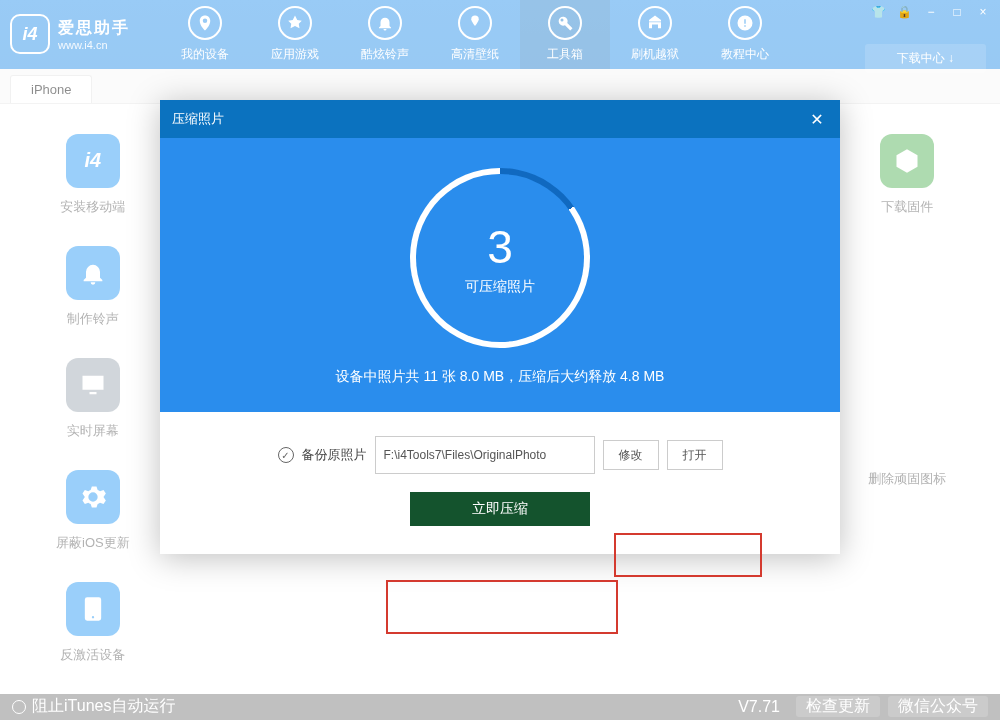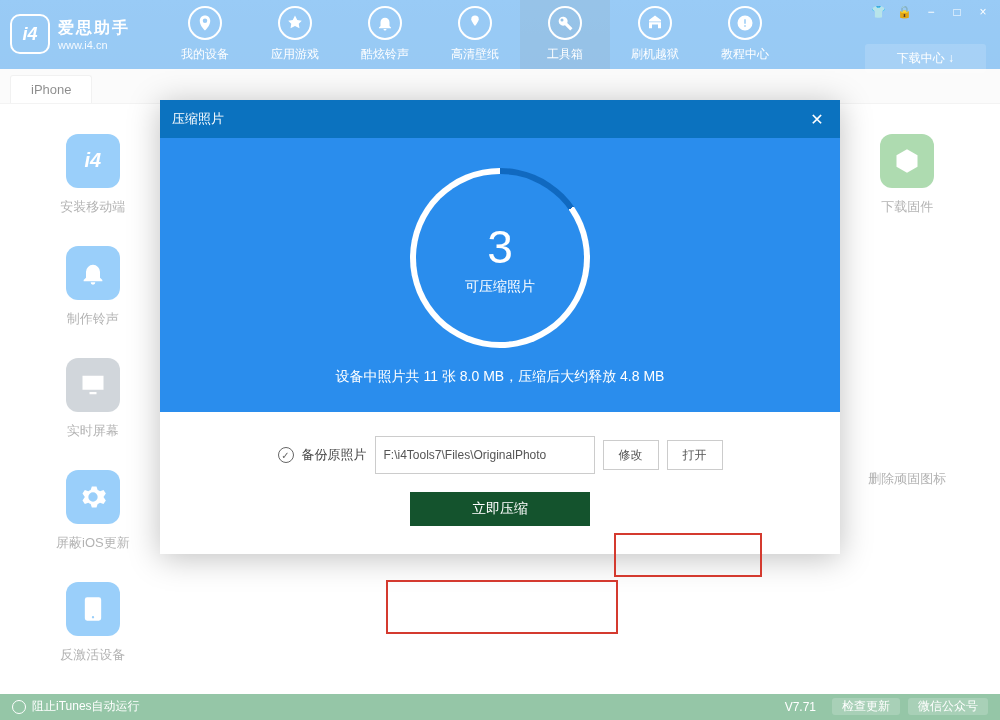--- a/index.html
+++ b/index.html
@@ -19,21 +19,21 @@
 .nav-item svg{width:18px;height:18px;fill:#fff}
 .dl-center{position:absolute;right:14px;top:44px;background:rgba(255,255,255,.15);color:#fff;font-size:12px;padding:6px 32px;border-radius:3px;cursor:pointer}
 .tab-strip{background:#f7f7f7;border-bottom:1px solid #e5e5e5;padding:6px 10px 0}
 .tab{display:inline-block;background:#fff;border:1px solid #e0e0e0;border-bottom:none;padding:6px 20px;font-size:13px;border-radius:3px 3px 0 0}
 .content{flex:1;background:#fff;position:relative;padding:30px 10px}
 .tool-grid{display:grid;grid-template-columns:repeat(7,1fr);gap:30px 10px;padding:0 20px}
 .tool{display:flex;flex-direction:column;align-items:center;gap:10px;font-size:13px;color:#555;cursor:pointer}
 .tool-icon{width:54px;height:54px;border-radius:12px;display:flex;align-items:center;justify-content:center}
 .ic-blue{background:#2196f3}.ic-green{background:#4caf50}.ic-gray{background:#9aa5af}
 .tool-icon svg{width:28px;height:28px;fill:#fff}
-.statusbar{height:32px;background:#15803d;color:#fff;display:flex;align-items:center;font-size:12px;padding:0 12px}
+.statusbar{height:32px;background:#737373;color:#fff;display:flex;align-items:center;font-size:16px;padding:0 12px}
 .sb-left{display:flex;align-items:center;gap:6px;flex:1}
 .sb-circle{width:14px;height:14px;border:1.5px solid #fff;border-radius:50%}
 .sb-btn{background:rgba(255,255,255,.18);padding:0 10px;border-radius:3px;margin-left:8px;cursor:pointer}
 .sb-ver{margin-right:8px}
 .modal-backdrop{position:absolute;inset:0;background:rgba(255,255,255,.55);display:flex;align-items:flex-start;justify-content:center;padding-top:100px;z-index:40}
 .modal{width:680px;background:#fff;box-shadow:0 4px 30px rgba(0,0,0,.25)}
 .modal-head{height:38px;background:#0b72bf;color:#fff;display:flex;align-items:center;justify-content:space-between;padding:0 12px;font-size:13px}
 .modal-close{width:22px;height:22px;display:flex;align-items:center;justify-content:center;cursor:pointer;font-size:16px}
 .modal-hero{background:#2a8ded;color:#fff;padding:30px 0 26px;display:flex;flex-direction:column;align-items:center}
 .pie{width:180px;height:180px;border-radius:50%;background:conic-gradient(#1069c0 0 55deg,#fff 55deg 360deg);display:flex;align-items:center;justify-content:center;margin-bottom:20px}

